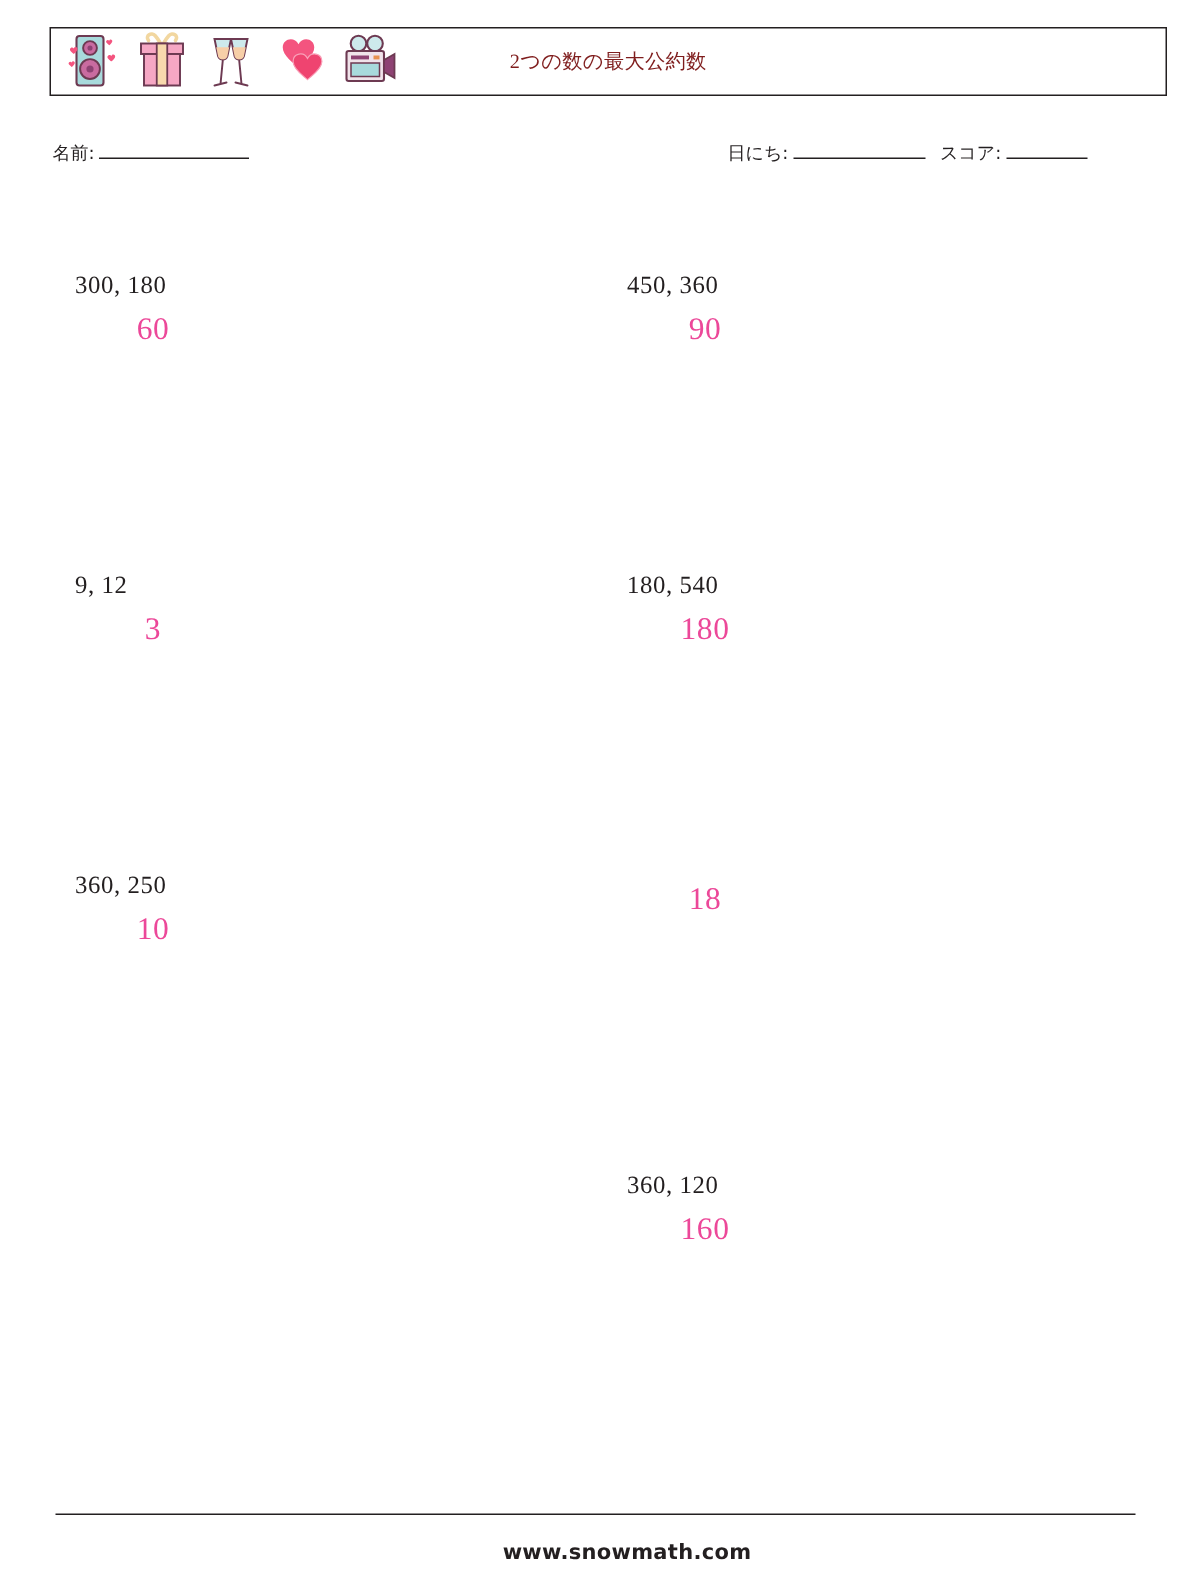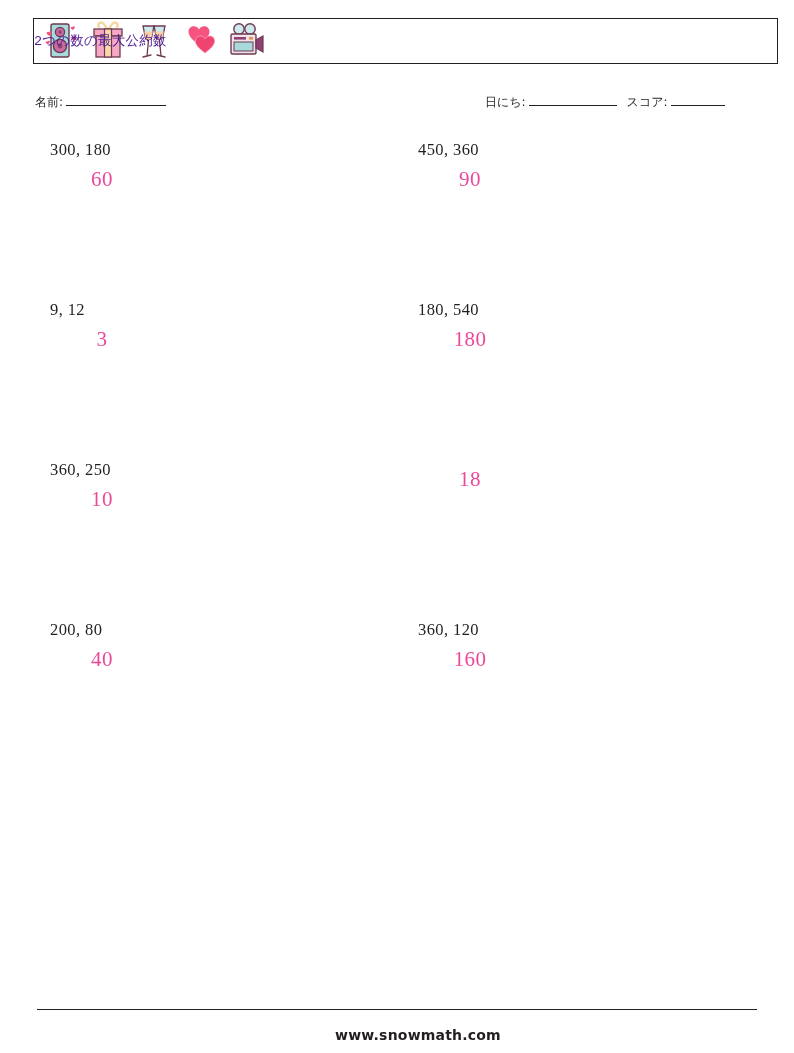--- a/index.html
+++ b/index.html
@@ -41,25 +41,25 @@
     height: 44px;
     display: block;
     flex: 0 0 auto;
   }
   .header-title {
     position: absolute;
     left: 0;
     right: 0;
     top: 50%;
     transform: translateY(-50%);
-    text-align: left;
-    font-family: Liberation Mono, monospace;
+    text-align: center;
+    font-family: Liberation Serif, serif;
     font-size: 13.5px;
     letter-spacing: 0.2px;
-    color: #4c1d95;
+    color: #7f1d1d;
     pointer-events: none;
   }
 
   
   .meta-row {
     position: absolute;
     left: 33px;
     top: 92px;
     width: 745px;
     height: 24px;
@@ -94,20 +94,21 @@
   
   .problems {
     position: absolute;
     left: 33px;
     top: 140px;
     width: 745px;
   }
   .prow {
     position: relative;
     height: 160px;
+    margin-top: 40px;
   }
   .pcell {
     position: absolute;
     top: 0;
     width: 300px;
   }
   .pcell.col-0 { left: 17px; }
   .pcell.col-1 { left: 385px; }
 
   .pquestion {
@@ -261,26 +262,20 @@
       </div>
     </div>
     <div class="pcell col-1">
       <div class="panswer-line">
         <span class="panswer">18</span>
       </div>
     </div>
   </div>
 
   <div class="prow">
-    <div class="pcell col-0">
-      <div class="pquestion">200, 80</div>
-      <div class="panswer-line">
-        <span class="panswer">40</span>
-      </div>
-    </div>
     <div class="pcell col-1">
       <div class="pquestion">360, 120</div>
       <div class="panswer-line">
         <span class="panswer">160</span>
       </div>
     </div>
   </div>
 
 </div>
 

